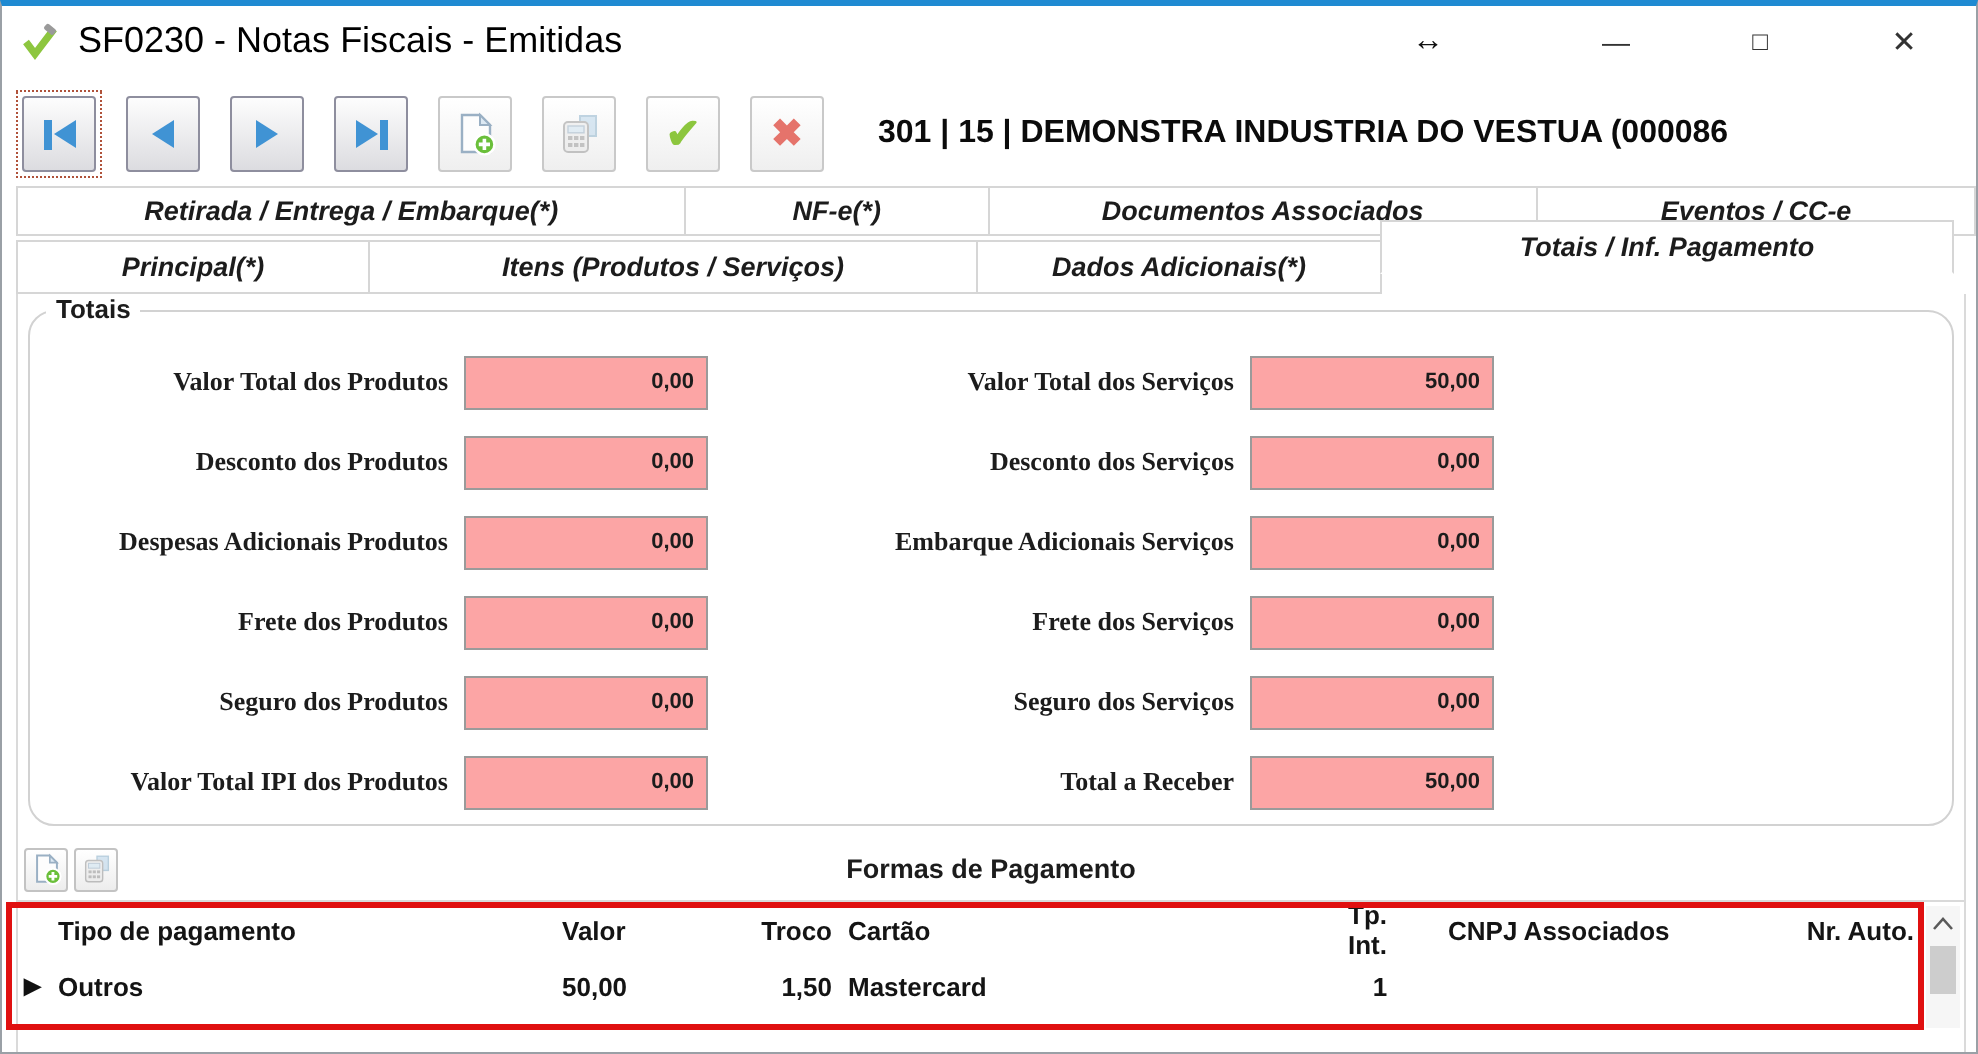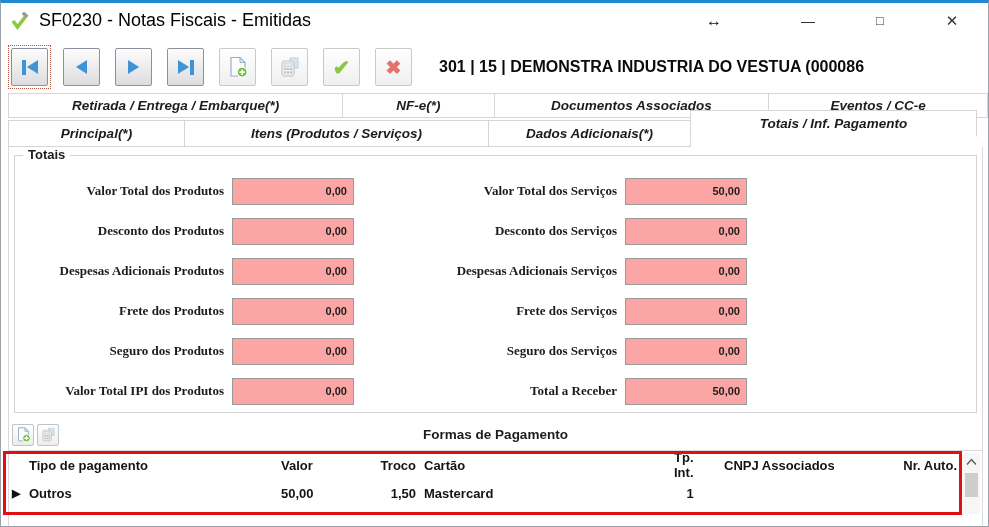--- a/index.html
+++ b/index.html
@@ -42,21 +42,21 @@
   .tab{ height:25px; border:1px solid #d6d6d6; background:#fff; margin-left:-1px;
     display:flex; align-items:center; justify-content:center;
     font-size:13.5px; font-weight:700; color:#1c1c1c; cursor:pointer; white-space:nowrap;font-style:italic; }
   .tabs.row2 .tab{ height:27px; }
   .tab.active{ position:relative; top:-10px; height:38px; z-index:3;
     border-bottom:1px solid #fff; background:#fff; }
   
   .panel{ position:absolute; left:7px; top:144px; width:975px; height:382px;
     border-left:1px solid #dadada; border-right:1px solid #dadada; background:#fff; }
   .groupbox{ position:relative; margin:8px 5px 0 5px; height:258px;
-    border:1px solid #d2d2d2; border-radius:0; }
+    border:1px solid #d2d2d2; border-radius:13px; }
   .groupbox-legend{ position:absolute; top:-9px; left:8px; background:#fff; padding:0 5px;
     font-size:13px; font-weight:700; color:#1c1c1c; }
   .fields{ padding:21px 0 0 4px; }
   .frow{ display:grid; grid-template-columns:207px 122px 259px 122px; column-gap:6px;
     align-items:center; height:28px; margin-bottom:12px; }
   .flabel{ text-align:right; font-size:13px; font-weight:700; color:#1c1c1c; padding-right:2px; white-space:nowrap;font-family:Liberation Serif, serif;}
   .finput{ width:122px; height:27px; border:1px solid #9a9a9a; background:#fca5a5;
     text-align:right; padding-right:6px; font-family:"Liberation Sans",sans-serif;
     font-size:11px; font-weight:700; color:#1c1c1c; }
   
@@ -198,21 +198,21 @@
         </div>
         <div class="frow">
           <span class="flabel">Desconto dos Produtos</span>
           <input class="finput" value="0,00" style="">
           <span class="flabel">Desconto dos Serviços</span>
           <input class="finput" value="0,00" style="">
         </div>
         <div class="frow">
           <span class="flabel">Despesas Adicionais Produtos</span>
           <input class="finput" value="0,00" style="">
-          <span class="flabel">Despesas Adicionais Serviços</span>
+          <span class="flabel">Embarque Adicionais Serviços</span>
           <input class="finput" value="0,00" style="">
         </div>
         <div class="frow">
           <span class="flabel">Frete dos Produtos</span>
           <input class="finput" value="0,00" style="">
           <span class="flabel">Frete dos Serviços</span>
           <input class="finput" value="0,00" style="">
         </div>
         <div class="frow">
           <span class="flabel">Seguro dos Produtos</span>

